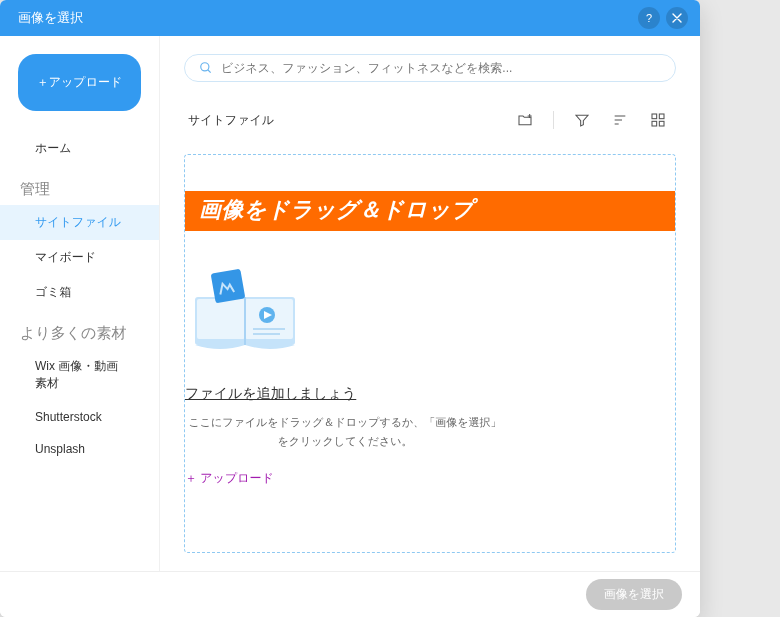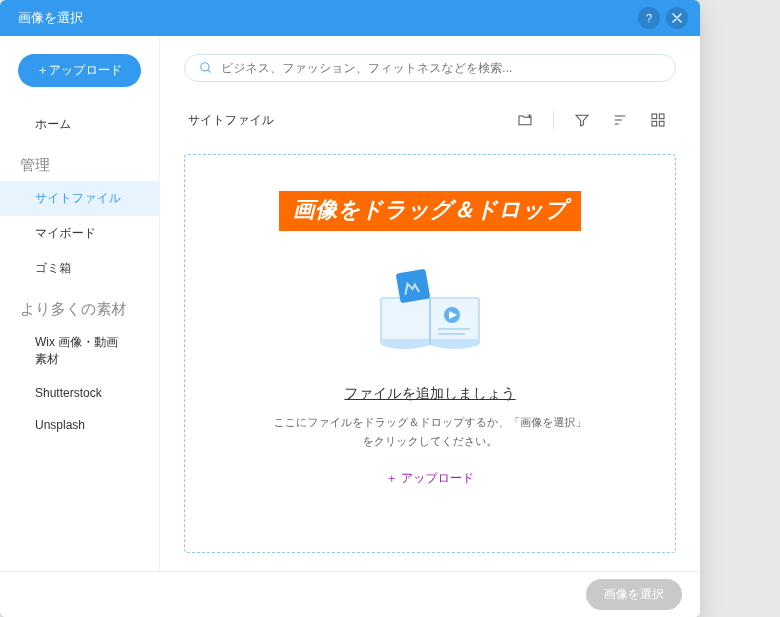--- a/index.html
+++ b/index.html
@@ -3,33 +3,33 @@
 <meta charset="utf-8">
 <style>
   * { box-sizing: border-box; margin: 0; padding: 0; }
   body { font-family: "Hiragino Kaku Gothic ProN", "Helvetica Neue", Arial, sans-serif; background: #e8e8e8; width: 780px; height: 617px; overflow: hidden; }
   .modal { background: #fff; width: 700px; height: 617px; display: flex; flex-direction: column; border-radius: 6px; overflow: hidden; box-shadow: 0 8px 24px rgba(0,0,0,.15); }
   .titlebar { background: #339af0; color: #fff; height: 36px; display: flex; align-items: center; padding: 0 12px 0 18px; font-size: 13px; }
   .titlebar .title { flex: 1; }
   .titlebar .tb-btn { width: 22px; height: 22px; background: rgba(0,0,0,0.15); border-radius: 50%; display: flex; align-items: center; justify-content: center; margin-left: 6px; cursor: pointer; font-size: 11px; color: #fff; }
   .body { flex: 1; display: flex; min-height: 0; }
   .sidebar { width: 160px; padding: 18px 0 0 0; border-right: 1px solid #f0f0f0; display: flex; flex-direction: column; }
-  .upload-btn { margin: 0 18px 20px 18px; background: #339af0; color: #fff; border: none; border-radius: 18px; padding: 8px 12px; font-size: 12px; cursor: pointer; }
+  .upload-btn { margin: 0 18px 20px 18px; background: #339af0; color: #fff; border: none; border-radius: 18px; padding: 20px 12px; font-size: 12px; cursor: pointer; }
   .nav-item { font-size: 12px; color: #333; padding: 9px 35px; cursor: pointer; }
   .nav-item.active { background: #e7f4fe; color: #339af0; }
   .nav-section { font-size: 15px; color: #888; padding: 14px 20px 6px 20px; }
   .main { flex: 1; display: flex; flex-direction: column; padding: 18px 24px 18px 24px; min-width: 0; gap: 6px; }
   .search { display: flex; align-items: center; border: 1px solid #d0e6f7; border-radius: 18px; padding: 6px 14px; margin-bottom: 18px; }
   .search svg { flex-shrink: 0; }
   .search input { border: none; outline: none; flex: 1; margin-left: 8px; font-size: 12px; color: #888; background: transparent; }
   .main-header { display: flex; align-items: center; margin-bottom: 14px; padding: 0 4px;}
   .main-header .h-title { flex: 1; font-size: 12px; color: #333; }
   .icon-btn { width: 28px; height: 28px; display: flex; align-items: center; justify-content: center; cursor: pointer; color: #666; margin-left: 10px; }
   .divider { width: 1px; height: 18px; background: #e0e0e0; margin-left: 14px; margin-right: 4px;}
-  .dropzone { flex: 1; border: 1px dashed #8fc9f2; border-radius: 4px; display: flex; flex-direction: column; align-items: center; padding-top: 36px; position: relative; min-height: 0;}
+  .dropzone { flex: 1; border: 1px dashed #8fc9f2; border-radius: 4px; display: flex; flex-direction: column; padding-top: 36px; position: relative; min-height: 0;}
   .banner { background: #ff6b00; color: #fff; font-size: 22px; font-weight: bold; padding: 4px 14px 6px 14px; font-style: italic; letter-spacing: .5px; }
   .illus { margin: 34px 0 28px 0; }
   .dz-title { font-size: 14px; color: #333; margin-bottom: 10px; text-decoration: underline; }
   .dz-sub { font-size: 11px; color: #666; text-align: center; line-height: 1.7; max-width: 320px;}
   .dz-upload { color: #a21caf; font-size: 12px; margin-top: 20px; cursor: pointer; }
   .footer { height: 46px; background: #fff; border-top: 1px solid #eee; display: flex; align-items: center; justify-content: flex-end; padding: 0 18px; }
   .footer-btn { background: #c9c9c9; color: #fff; border: none; border-radius: 16px; padding: 7px 18px; font-size: 12px; cursor: pointer; }
 </style>
 </head>
 <body>

